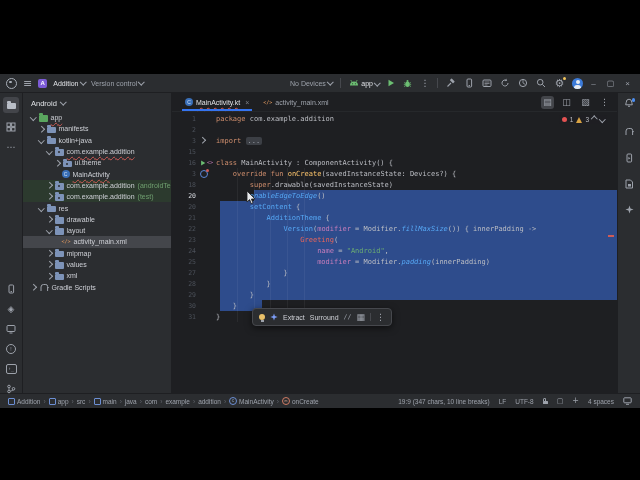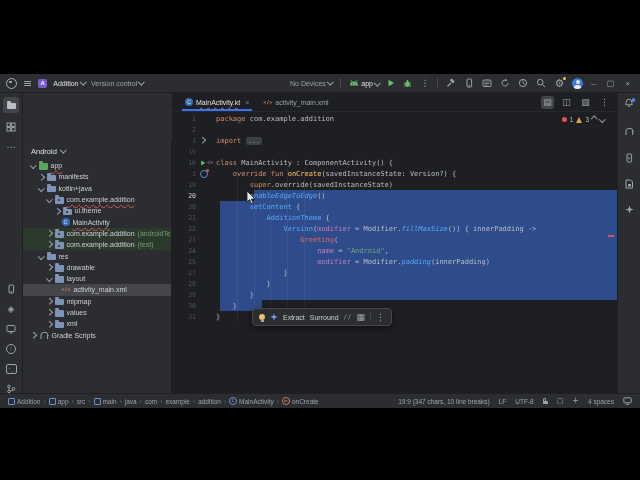--- a/index.html
+++ b/index.html
@@ -34,21 +34,21 @@
   .rstrip{border-left:1px solid #1e1f22;}
   .stripic{position:absolute;left:50%;transform:translateX(-50%);width:16px;height:16px;display:flex;align-items:center;justify-content:center;border-radius:3px;}
   .stripic.active{background:#43454a;}
   .cssfolder{display:inline-block;width:9px;height:6.5px;background:#7d93b8;border-radius:1px;position:relative;margin-top:2px;flex:none;}
   .cssfolder::before{content:"";position:absolute;top:-2px;left:0;width:4px;height:2px;background:inherit;border-radius:1px 1px 0 0;}
   .cssfolder.green{background:#5aa65f;}
   .cssfolder.pkg::after{content:"";position:absolute;left:3.5px;top:2.2px;width:2px;height:2px;border-radius:50%;background:#2b2d30;}
   .circ-i{display:inline-block;width:8px;height:8px;border:1px solid #9da2ab;border-radius:50%;color:#9da2ab;font-size:5px;text-align:center;line-height:8px;}
   .termbox{display:inline-block;width:9px;height:8px;border:1px solid #9da2ab;border-radius:2px;color:#9da2ab;font-size:5px;font-family:"DejaVu Sans Mono",monospace;text-align:center;line-height:7px;}
   
-  .proj{width:148px;background:#2b2d30;border-right:1px solid #1e1f22;flex:none;font-size:7px;overflow:hidden;margin-top:48px;}
+  .proj{width:148px;background:#2b2d30;border-right:1px solid #1e1f22;flex:none;font-size:7px;overflow:hidden;}
   .proj-head{display:flex;align-items:center;gap:2px;padding:6px 8px 4px 8px;font-size:7.5px;color:#dfe1e5;}
   .trow{height:11.3px;display:flex;align-items:center;gap:3px;color:#ced0d6;white-space:nowrap;}
   .trow.selected{background:#44464b;}
   .trow.testrow{background:#2c3a2e;}
   .tsuffix{color:#6f9f6f;}
   .errline{text-decoration:underline;text-decoration-style:wavy;text-decoration-color:#cf5b56;text-decoration-thickness:1px;text-underline-offset:1.5px;}
   .ar{display:inline-block;width:3.5px;height:3.5px;border-right:1px solid #9da2ab;border-bottom:1px solid #9da2ab;flex:none;}
   .ar.exp{transform:rotate(45deg);}
   .ar.col{transform:rotate(-45deg);}
   .ar.none{border:none;}
@@ -445,26 +445,26 @@
               </span>
               <pre class="ct"><span class="kw">class</span><span class="pl"> MainActivity : ComponentActivity() {</span></pre>
             </div>
             <div class="cl">
               <span class="ln">3</span>
               <span class="gut">
                 <span class="ic">
                   <span class="ovr"></span>
                 </span>
               </span>
-              <pre class="ct"><span class="pl">    </span><span class="kw">override</span><span class="pl"> </span><span class="kw">fun</span><span class="pl"> </span><span class="fn">onCreate</span><span class="pl">(savedInstanceState: Version?) {</span></pre>
+              <pre class="ct"><span class="pl">    </span><span class="kw">override</span><span class="pl"> </span><span class="kw">fun</span><span class="pl"> </span><span class="fn">onCreate</span><span class="pl">(savedInstanceState: Devices?) {</span></pre>
             </div>
             <div class="cl">
               <span class="ln">18</span>
               <span class="gut"></span>
-              <pre class="ct"><span class="pl">        </span><span class="kw">super</span><span class="pl">.override(savedInstanceState)</span></pre>
+              <pre class="ct"><span class="pl">        </span><span class="kw">super</span><span class="pl">.drawable(savedInstanceState)</span></pre>
             </div>
             <div class="cl">
               <span class="ln cur">20</span>
               <span class="gut"></span>
               <pre class="ct"><span class="pl">        </span><span class="tfn">enableEdgeToEdge</span><span class="pl">()</span></pre>
             </div>
             <div class="cl">
               <span class="ln">20</span>
               <span class="gut"></span>
               <pre class="ct"><span class="pl">        </span><span class="cfn">setContent</span><span class="pl"> {</span></pre>

